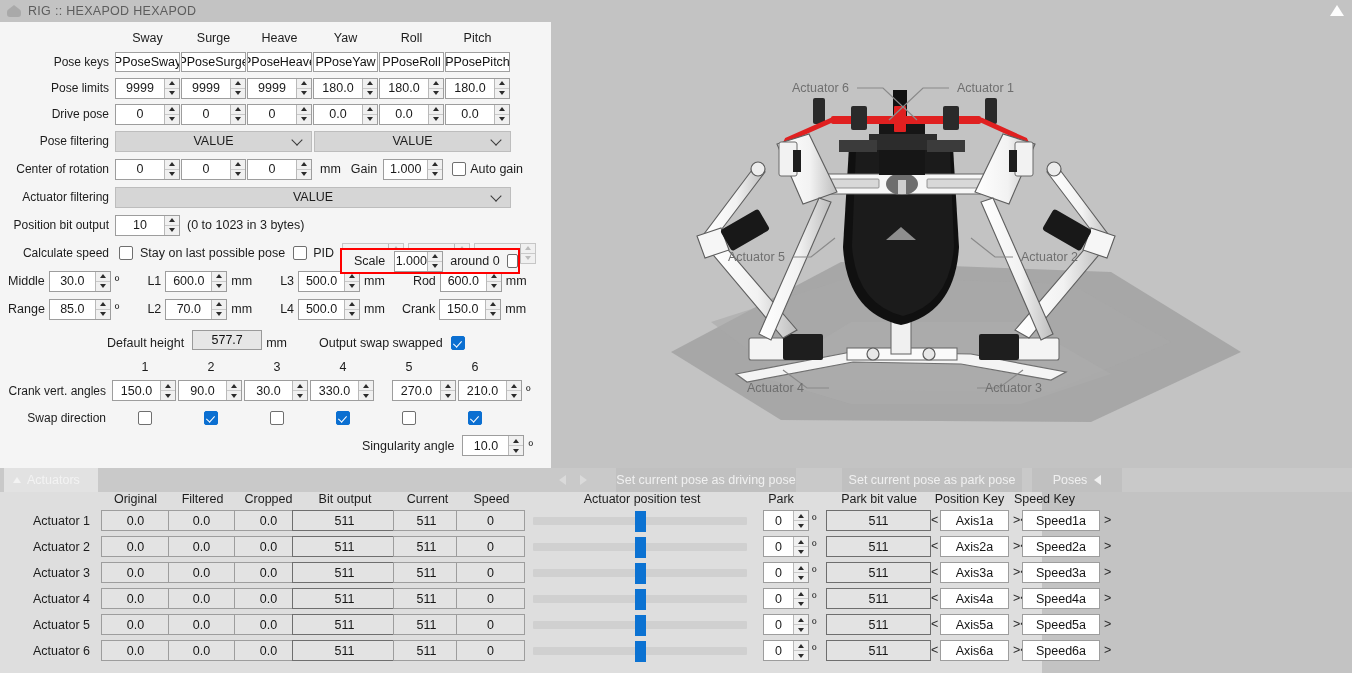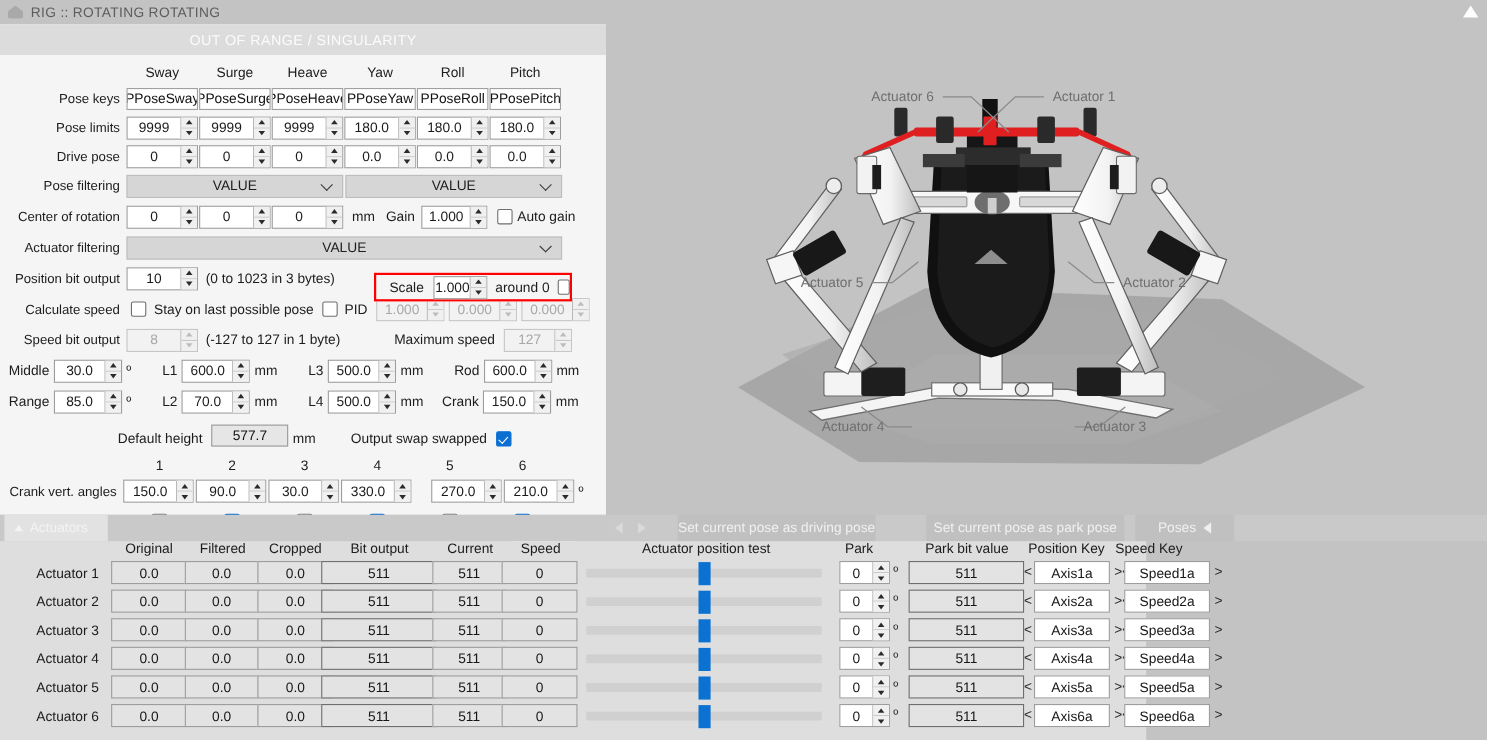--- a/index.html
+++ b/index.html
@@ -157,29 +157,26 @@
 </style>
 </head>
 <body>
 
 <div id="app">
 
   <div id="titlebar">
     <span class="app-logo">
         <i></i>
       </span>
-    <span class="tb-title">RIG :: ROTATING ROTATING</span>
+    <span class="tb-title">RIG :: HEXAPOD HEXAPOD</span>
     <span id="win-caret"></span>
   </div>
 
   <div id="leftpanel">
 
-    <div id="oor-banner">
-      <span>OUT OF RANGE / SINGULARITY</span>
-    </div>
 
     <div class="frm">
 
       <div class="row" style="height:20px;">
         <div class="lbl lbl-w"></div>
         <div class="hdr" style="width:65px;margin-right:1px;">Sway</div>
         <div class="hdr" style="width:65px;margin-right:1px;">Surge</div>
         <div class="hdr" style="width:65px;margin-right:1px;">Heave</div>
         <div class="hdr" style="width:65px;margin-right:1px;">Yaw</div>
         <div class="hdr" style="width:65px;margin-right:1px;">Roll</div>
@@ -378,39 +375,20 @@
         </div>
         <div class="spin dis" style="width:62px;margin-left:4px;">
           <div class="val">0.000</div>
           <div class="btns">
               <span></span>
               <span></span>
             </div>
         </div>
       </div>
 
-      <div class="row" style="height:26px;">
-        <div class="lbl lbl-w">Speed bit output</div>
-        <div class="spin dis" style="width:65px;">
-          <div class="val">8</div>
-          <div class="btns">
-              <span></span>
-              <span></span>
-            </div>
-        </div>
-        <span class="unit" style="padding-left:7px;">(-127 to 127 in 1 byte)</span>
-        <span class="unit" style="padding-left:45px;">Maximum speed</span>
-        <div class="spin dis" style="width:62px;margin-left:4px;">
-          <div class="val">127</div>
-          <div class="btns">
-              <span></span>
-              <span></span>
-            </div>
-        </div>
-      </div>
 
       <div class="row" style="height:26px;">
         <span class="unit" style="padding-left:8px;">Middle</span>
         <div class="spin" style="width:62px;">
           <div class="val">30.0</div>
           <div class="btns">
               <span></span>
               <span></span>
             </div>
         </div>

